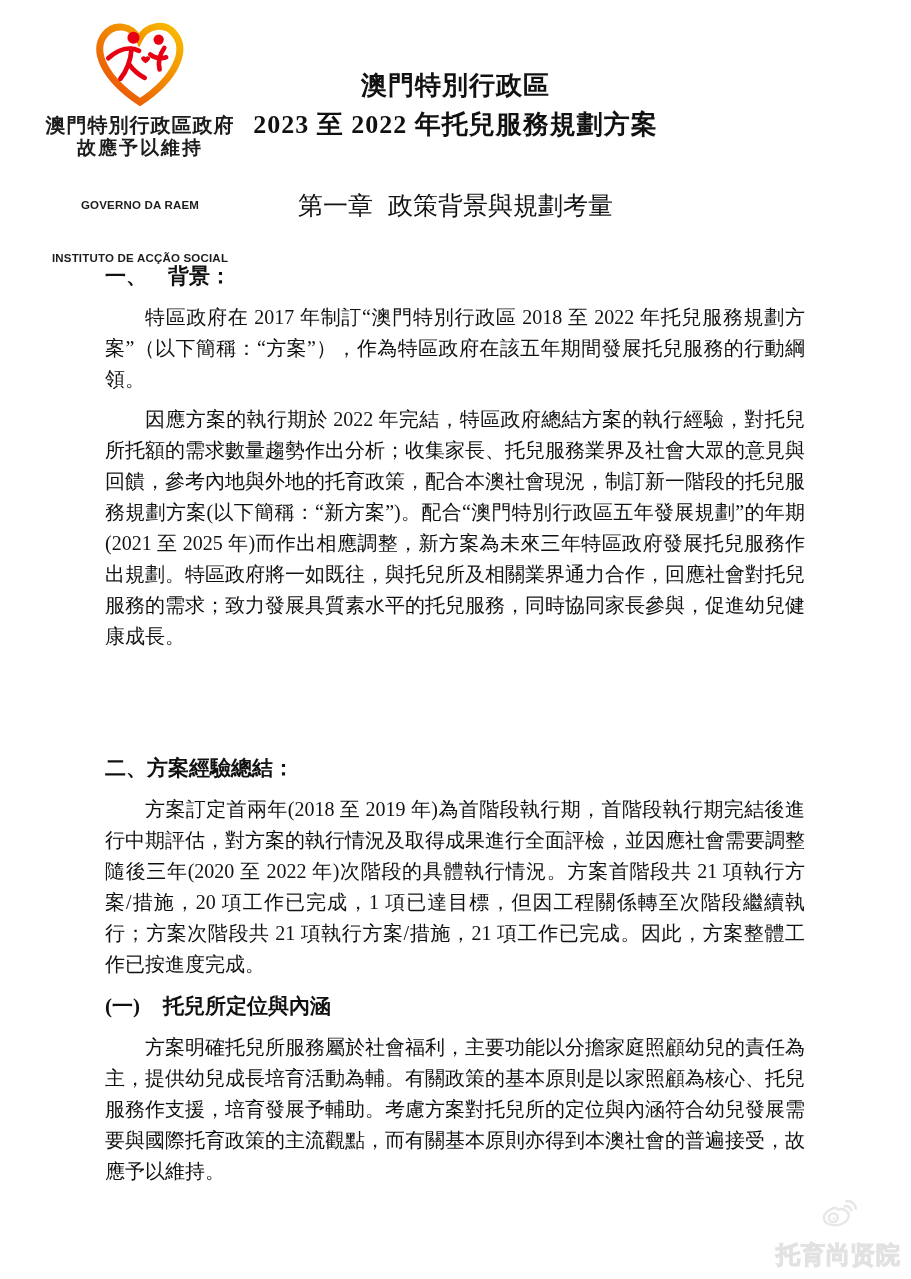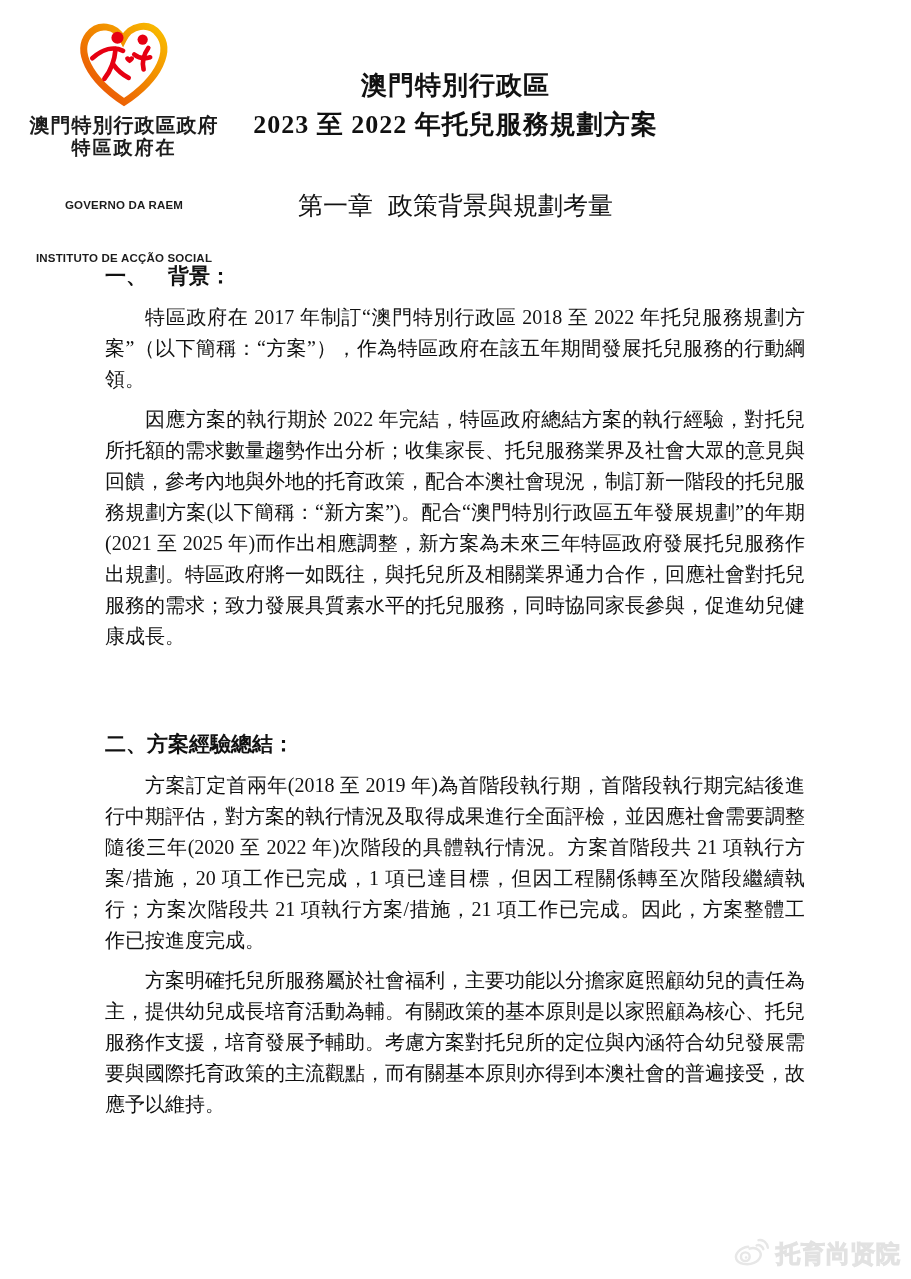--- a/index.html
+++ b/index.html
@@ -12,21 +12,21 @@
   .page {
     position: relative;
     width: 911px; height: 1279px;
     overflow: hidden;
     background: #ffffff;
   }
 
   
   .logo-block {
     position: absolute;
-    top: 12px; left: 26px;
+    top: 12px; left: 42px;
     width: 196px;
     text-align: center;
     line-height: 1.15;
   }
   .logo-heart { display: block; margin: 0 auto 2px auto; }
   .logo-cn {
     font-family: "Liberation Sans", "DejaVu Sans", sans-serif;
     font-weight: bold;
     color: #1c1c1c;
     font-size: 20px;
@@ -71,21 +71,21 @@
     margin: 0 106px 0 105px; 
     font-size: 20px;
   }
   .content h3 {
     margin: 0;
     font-size: 21px;
     font-weight: bold;
     line-height: 33px;
   }
   .content h3.first-section { margin-top: 36px; }
-  .content h3.gap-large { margin-top: 76px; }
+  .content h3.gap-large { margin-top: 100px; }
   .content h4 {
     margin: 10px 0 0 0;
     font-size: 21px;
     font-weight: bold;
     line-height: 33px;
   }
   .content h4 .sub-num { display: inline-block; width: 58px; }
   .content p {
     margin: 9px 0 0 0;
     font-size: 20px;
@@ -96,20 +96,21 @@
   }
 
   
   .watermark {
     position: absolute;
     right: 10px; bottom: 8px;
     display: flex;
     align-items: center;
     gap: 7px;
     user-select: none;
+    flex-direction: column;
   }
   .watermark-text {
     font-family: "Liberation Sans", "DejaVu Sans", sans-serif;
     font-weight: bold;
     font-size: 24px;
     color: #ececec;
     -webkit-text-stroke: 1px #e2e2e2;
     letter-spacing: 1px;
     white-space: nowrap;
   }
@@ -136,21 +137,21 @@
           <path d="M51 39 C 50 51 46 62 39 71"></path>
           <path d="M48 55 C 53 62 59 67 65 70"></path>
           <circle cx="80" cy="29" r="5.5" fill="#e60012" stroke="none"></circle>
           <path d="M86 38 C 81 45 79 53 81 61"></path>
           <path d="M71 45 C 76 49 82 50 88 48"></path>
         </g>
         <path d="M66 48 c1.6-2.2 4.8-1.1 4.8 1.3 c0 1.9-2.6 3.5-4.8 5.1 c-2.2-1.6-4.8-3.2-4.8-5.1 c0-2.4 3.2-3.5 4.8-1.3 Z" fill="#e60012"></path>
       </svg>
     </span>
     <div class="logo-cn">澳門特別行政區政府</div>
-    <div class="logo-cn logo-cn2">特區政府在</div>
+    <div class="logo-cn logo-cn2">故應予以維持</div>
     <div class="logo-pt">GOVERNO DA RAEM</div>
     <div class="logo-pt">INSTITUTO DE ACÇÃO SOCIAL</div>
   </header>
 
   <div class="doc-title">
     <div>澳門特別行政區</div>
     <div>2023 至 2022 年托兒服務規劃方案</div>
   </div>
 
   <div class="chapter-heading">
@@ -162,20 +163,23 @@
     <section>
       <h3 class="first-section">一、　背景：</h3>
       <p>特區政府在 2017 年制訂“澳門特別行政區 2018 至 2022 年托兒服務規劃方案”（以下簡稱：“方案”），作為特區政府在該五年期間發展托兒服務的行動綱領。</p>
       <p>因應方案的執行期於 2022 年完結，特區政府總結方案的執行經驗，對托兒所托額的需求數量趨勢作出分析；收集家長、托兒服務業界及社會大眾的意見與回饋，參考內地與外地的托育政策，配合本澳社會現況，制訂新一階段的托兒服務規劃方案(以下簡稱：“新方案”)。配合“澳門特別行政區五年發展規劃”的年期(2021 至 2025 年)而作出相應調整，新方案為未來三年特區政府發展托兒服務作出規劃。特區政府將一如既往，與托兒所及相關業界通力合作，回應社會對托兒服務的需求；致力發展具質素水平的托兒服務，同時協同家長參與，促進幼兒健康成長。</p>
     </section>
 
     <section>
       <h3 class="gap-large">二、方案經驗總結：</h3>
       <p>方案訂定首兩年(2018 至 2019 年)為首階段執行期，首階段執行期完結後進行中期評估，對方案的執行情況及取得成果進行全面評檢，並因應社會需要調整隨後三年(2020 至 2022 年)次階段的具體執行情況。方案首階段共 21 項執行方案/措施，20 項工作已完成，1 項已達目標，但因工程關係轉至次階段繼續執行；方案次階段共 21 項執行方案/措施，21 項工作已完成。因此，方案整體工作已按進度完成。</p>
 
+      <h4>
+        <span class="sub-num">(一)</span><span>托兒所定位與內涵</span>
+      </h4>
       <p>方案明確托兒所服務屬於社會福利，主要功能以分擔家庭照顧幼兒的責任為主，提供幼兒成長培育活動為輔。有關政策的基本原則是以家照顧為核心、托兒服務作支援，培育發展予輔助。考慮方案對托兒所的定位與內涵符合幼兒發展需要與國際托育政策的主流觀點，而有關基本原則亦得到本澳社會的普遍接受，故應予以維持。</p>
     </section>
 
   </main>
 
   <div class="watermark">
     <span>
       <svg width="36" height="30" viewBox="0 0 38 31" aria-hidden="true">
         <g fill="none" stroke="#e7e7e7" stroke-width="2.6" stroke-linecap="round">
           <path d="M16 10 C 7 11 1.5 18 3.5 23 C 5.5 28 15 30 22 27 C 29 24 31.5 17.5 27 13.5 C 24.8 11.6 20.5 11 17.5 12"></path>

